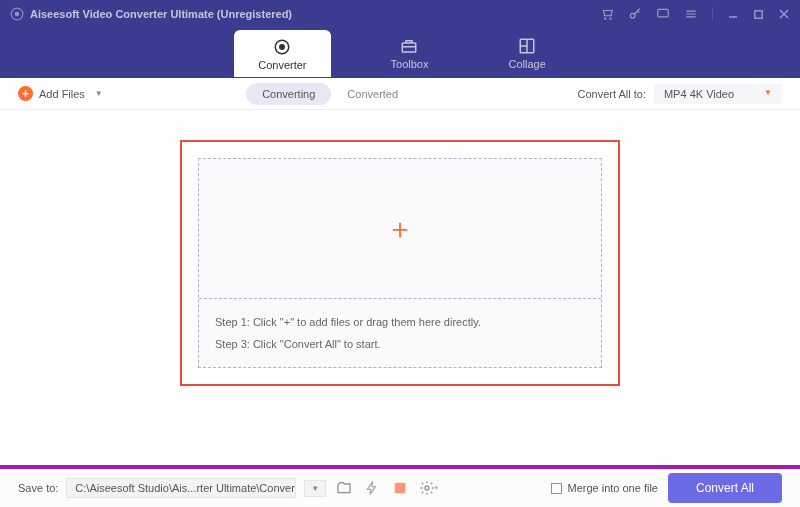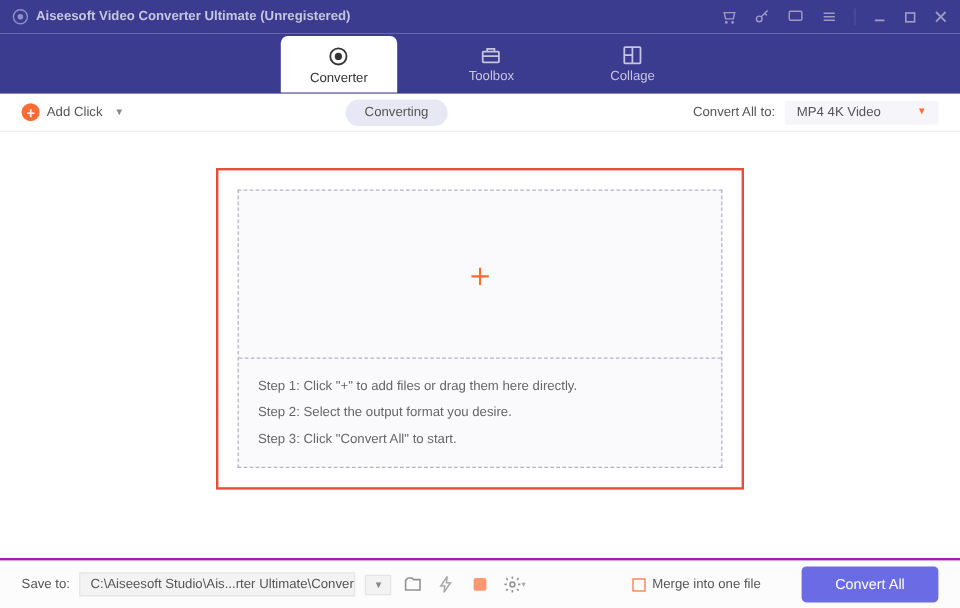--- a/index.html
+++ b/index.html
@@ -27,28 +27,28 @@
 .convert-to .select { background: #f5f5fa; padding: 4px 10px; display: flex; align-items: flex-start; gap: 30px; cursor: pointer; border-radius: 2px;}
 .convert-to .select .caret { color: #ff6b35; font-size: 8px;}
 
 .main { height: 355px; padding: 30px 0; display: flex; justify-content: center; align-items: flex-start; }
 .dropzone-wrap { width: 440px; border: 2px solid #e74c3c; padding: 16px; }
 .dropzone { border: 1px dashed #b0b0d0; background: #fafafd; }
 .drop-area { height: 140px; display: flex; align-items: center; justify-content: center; border-bottom: 1px dashed #b0b0d0; cursor: pointer;}
 .drop-area .bigplus { color: #ff6b35; font-size: 28px; font-weight: 200; }
 .steps { padding: 12px 16px; font-size: 11px; color: #666; line-height: 2; }
 
-.footer { height: 42px; border-top: 2px solid #a21caf; display: flex; align-items: center; padding: 0 18px; font-size: 11px; color: #555; gap: 8px; background:#fcfcfc;}
+.footer { height: 42px; border-top: 4px solid #a21caf; display: flex; align-items: center; padding: 0 18px; font-size: 11px; color: #555; gap: 8px; background:#fcfcfc;}
 .footer .path { background: #f3f3f3; padding: 3px 8px; width: 230px; white-space: nowrap; overflow: hidden; border:1px solid #e5e5e5;}
 .footer .path-caret { background: #f3f3f3; padding: 3px 6px; border:1px solid #e5e5e5; font-size:8px; color:#888; cursor:pointer;}
 .footer .icon-btn { width: 20px; height: 20px; display: flex; align-items: center; justify-content: center; cursor: pointer; opacity: 0.7;}
 .footer .spacer { flex: 1; }
 .footer .merge { display: flex; align-items: center; gap: 5px; cursor:pointer;}
 .footer .merge .box { width: 11px; height: 11px; border: 1.5px solid #ff6b35; }
-.footer .convert-all { background: #6b6be5; color: #fff; padding: 8px 28px; border-radius: 4px; cursor: pointer; font-size: 12px; margin-left: 26px;}
+.footer .convert-all { background: #6b6be5; color: #fff; padding: 8px 28px; border-radius: 4px; cursor: pointer; font-size: 12px; margin-left: 2px;}
 </style>
 </head>
 <body>
 
 <div class="titlebar">
   <svg class="logo" viewBox="0 0 24 24">
       <circle cx="12" cy="12" r="10" fill="none" stroke="#8f8fc5" stroke-width="2"></circle>
       <circle cx="12" cy="12" r="4" fill="#8f8fc5"></circle>
     </svg>
   <span class="title">Aiseesoft Video Converter Ultimate (Unregistered)</span>
@@ -116,44 +116,44 @@
         <rect x="3" y="3" width="18" height="18" rx="1"></rect>
         <path d="M12 3v18M3 12h9"></path>
       </svg>
     <span>Collage</span>
   </div>
 </div>
 
 <div class="toolbar">
   <div class="add-files">
     <span class="plus">+</span>
-    <span>Add Click</span>
+    <span>Add Files</span>
     <span class="caret">▼</span>
   </div>
   <div class="status-tabs">
     <div class="status-tab active">Converting</div>
+    <div class="status-tab">Converted</div>
   </div>
   <div class="convert-to">
     <span>Convert All to:</span>
     <div class="select">
       <span>MP4 4K Video</span>
       <span class="caret">▼</span>
     </div>
   </div>
 </div>
 
 <div class="main">
   <div class="dropzone-wrap">
     <div class="dropzone">
       <div class="drop-area">
         <span class="bigplus">＋</span>
       </div>
       <div class="steps">
         <div>Step 1: Click "+" to add files or drag them here directly.</div>
-        <div>Step 2: Select the output format you desire.</div>
         <div>Step 3: Click "Convert All" to start.</div>
       </div>
     </div>
   </div>
 </div>
 
 <div class="footer">
   <span>Save to:</span>
   <span class="path">C:\Aiseesoft Studio\Ais...rter Ultimate\Converted</span>
   <span class="path-caret">▼</span>

